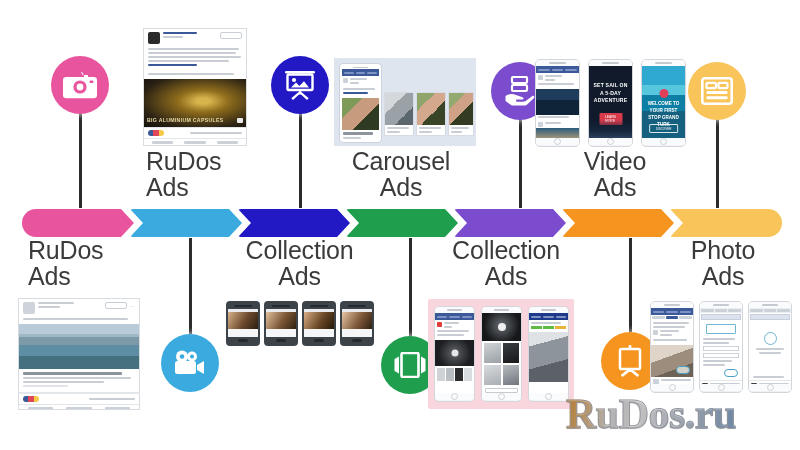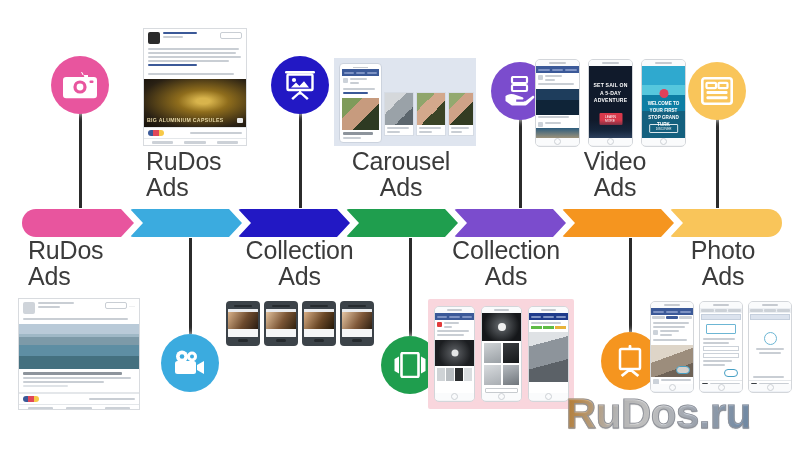--- a/index.html
+++ b/index.html
@@ -604,20 +604,20 @@
             <div class="barline" style="flex:1;width:auto;"></div>
           </div>
       </div>
       <div class="home">
           <div class="hbtn"></div>
         </div>
     </div>
   </div>
 
   <div class="wm" style="left:566px; top:390px;">
-    <span style="font-family:Liberation Sans, sans-serif; font-weight:bold; font-size:42px; letter-spacing:-0.5px;
+    <span style="font-family:Liberation Serif, serif; font-weight:bold; font-size:42px; letter-spacing:-0.5px;
              background:linear-gradient(100deg,#f2a23c 0%, #efefef 28%, #ffffff 45%, #cfd8e6 70%, #8fb2d8 100%);
              -webkit-background-clip:text; background-clip:text; color:transparent;
              -webkit-text-stroke:1px #8f9299;
              text-shadow: 0 1px 1px rgba(0,0,0,.25);">RuDos.ru</span>
   </div>
 
 </div>
 
 </body></html>

